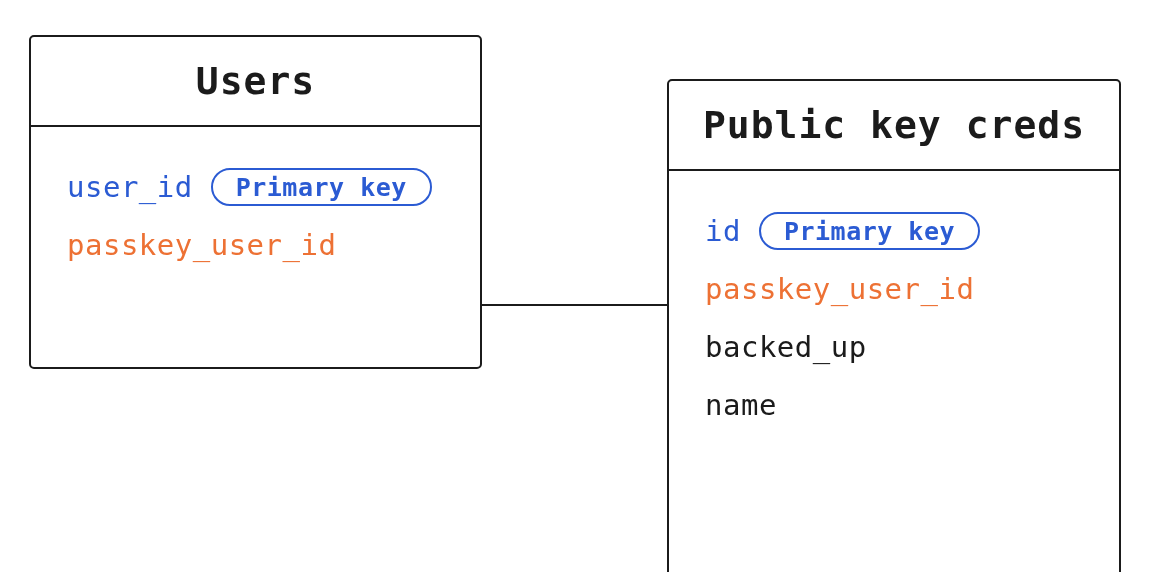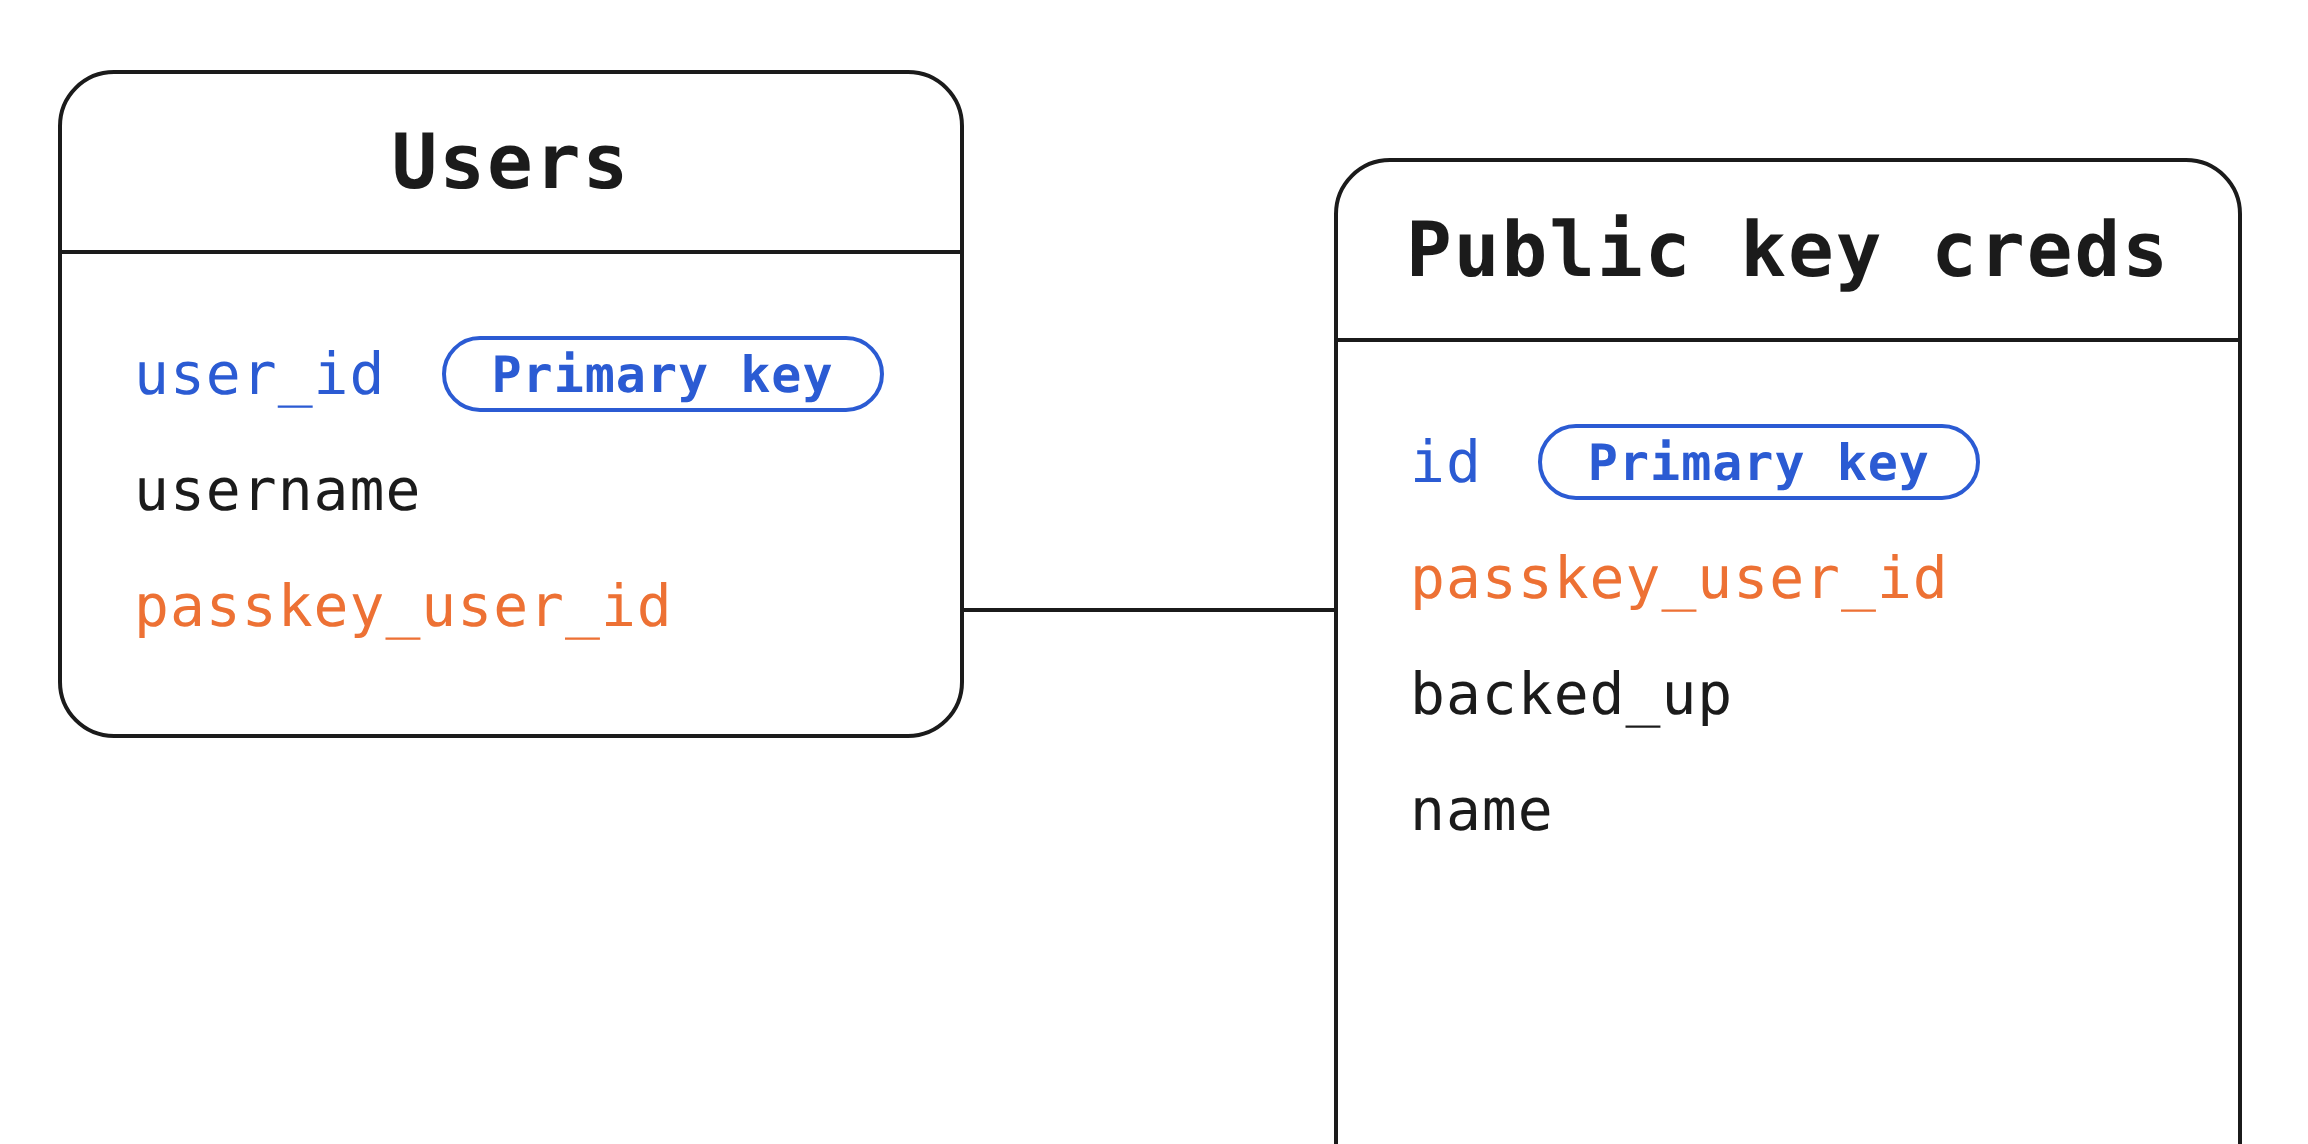--- a/index.html
+++ b/index.html
@@ -14,21 +14,21 @@
     font-family:"DejaVu Sans Mono","Liberation Mono",monospace;
     color:var(--ink);
     overflow:hidden;
     position:relative;
   }
   .canvas{position:absolute;inset:0;}
   .entity{
     position:absolute;
     background:#ffffff;
     border:2px solid var(--ink);
-    border-radius:28px;
+    border-radius:5px;
     display:flex;
     flex-direction:column;
     text-align:center;
   }
   .entity-users{left:29px;top:35px;width:453px;height:334px;}
   .entity-creds{left:667px;top:35px;width:454px;height:532px;margin-top:44px;}
   .entity-header{
     height:90px;
     flex:0 0 90px;
     border-bottom:2px solid var(--ink);
@@ -42,21 +42,21 @@
     letter-spacing:1px;
     color:var(--ink);
   }
   .entity-body{
     padding:31px 36px 0 36px;
   }
   .field-row{
     height:58px;
     display:flex;
     align-items:center;
-    gap:28px;
+    gap:18px;
     white-space:nowrap;
   }
   .field-name{
     font-size:29px;
     letter-spacing:0.5px;
   }
   .c-blue{color:var(--blue);}
   .c-orange{color:var(--orange);}
   .c-default{color:var(--ink);}
   .pk-badge{
@@ -89,23 +89,20 @@
   <div class="entity entity-users">
     <div class="entity-header">
       <span class="entity-title">Users</span>
     </div>
     <div class="entity-body">
         <div class="field-row">
           <span class="field-name c-blue">user_id</span>
           <span class="pk-badge">Primary key</span>
         </div>
         <div class="field-row">
-          <span class="field-name c-default">username</span>
-        </div>
-        <div class="field-row">
           <span class="field-name c-orange">passkey_user_id</span>
         </div>
       </div>
   </div>
 
   <div class="relation-line"></div>
 
   <div class="entity entity-creds">
     <div class="entity-header">
       <span class="entity-title">Public key creds</span>

